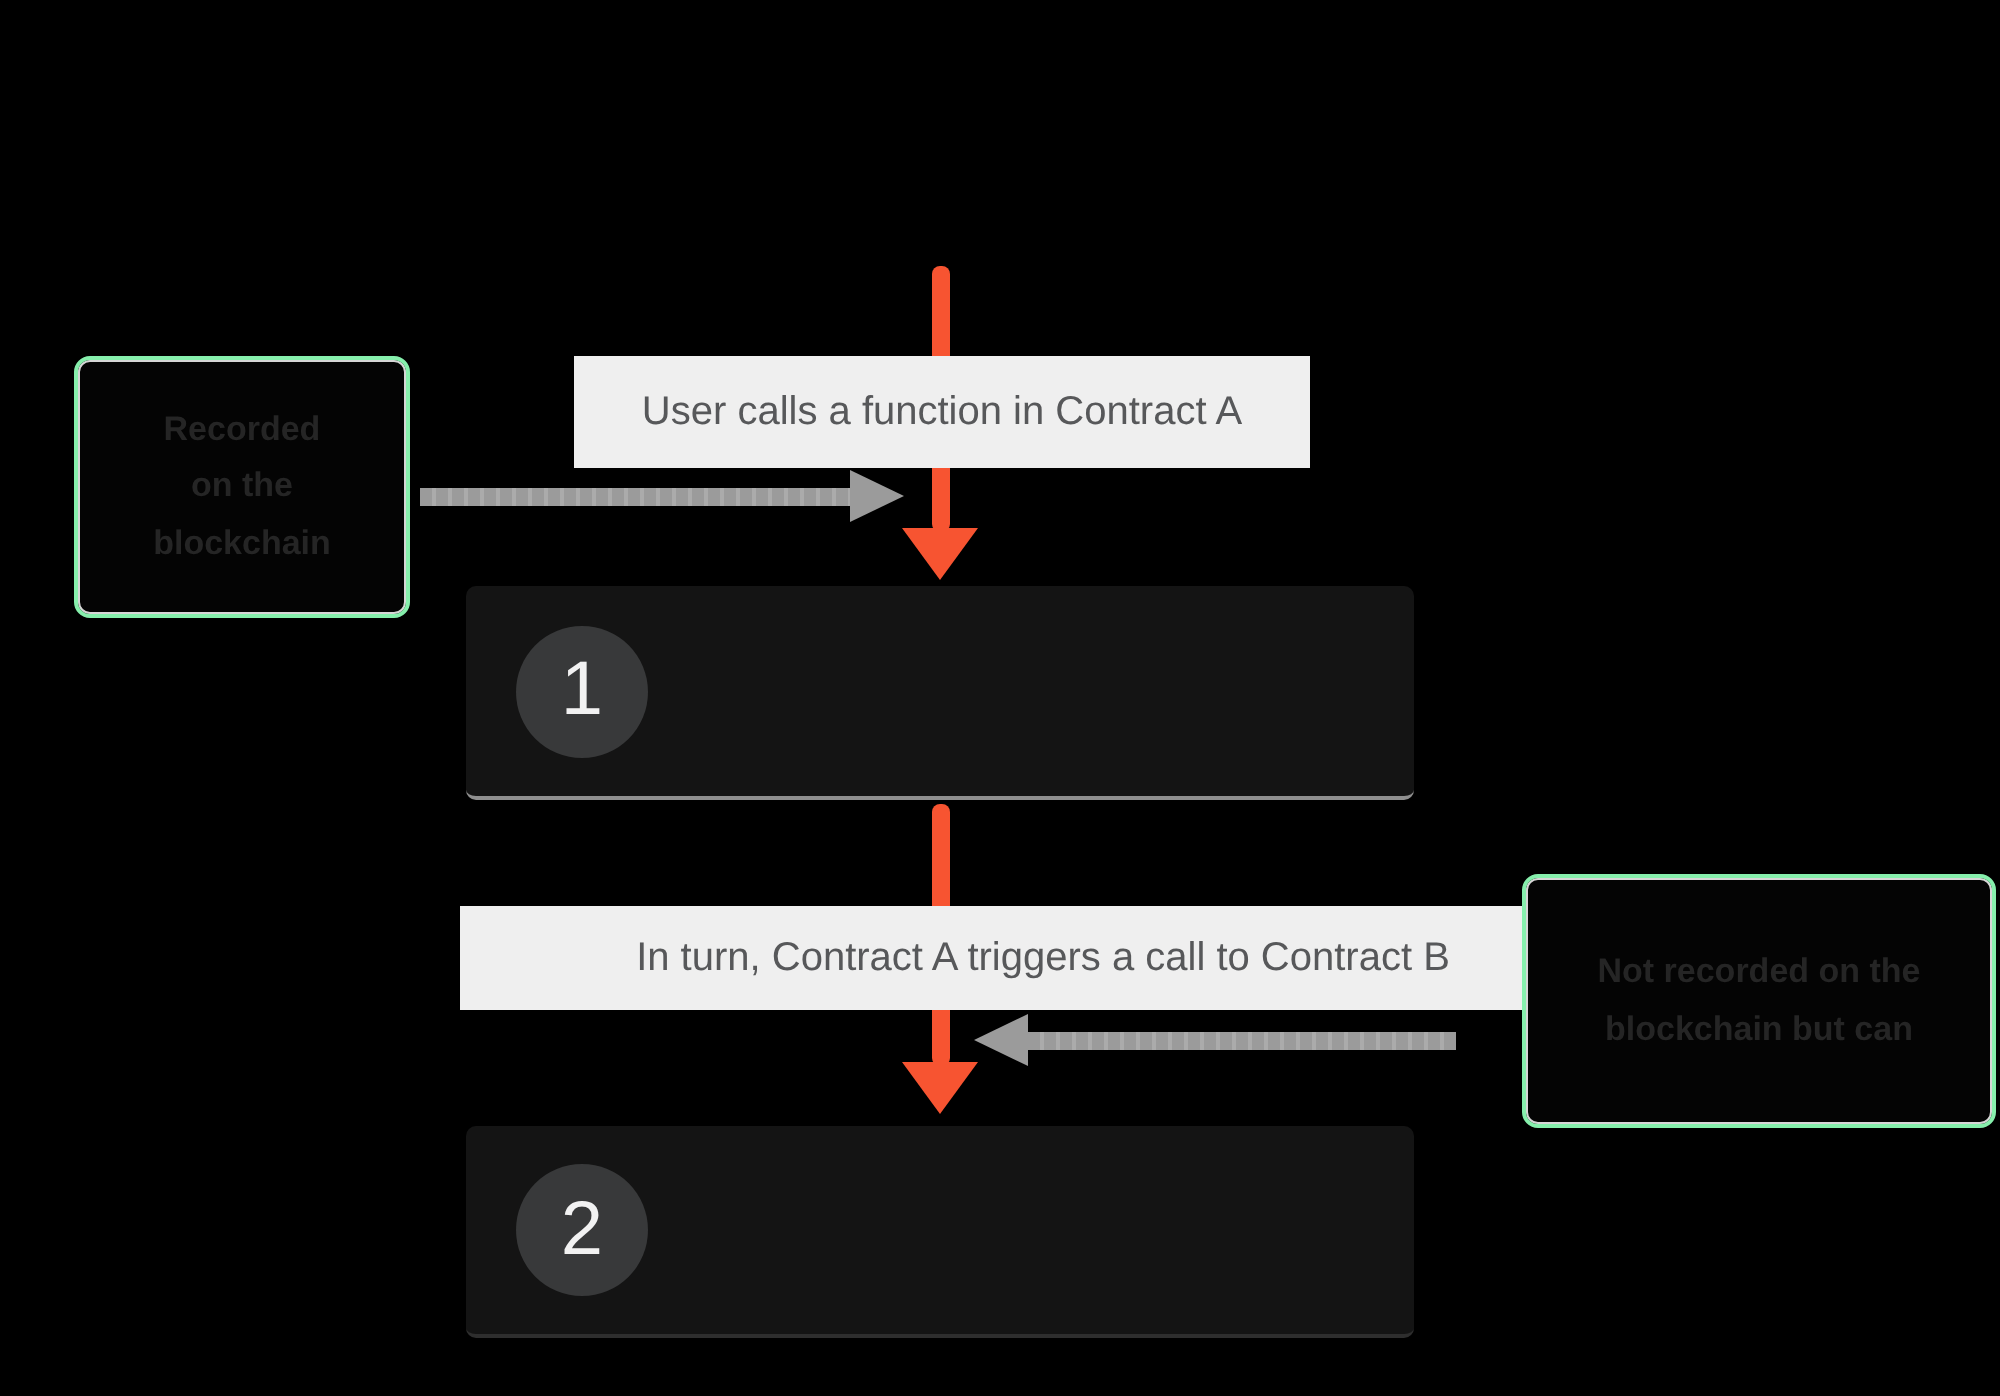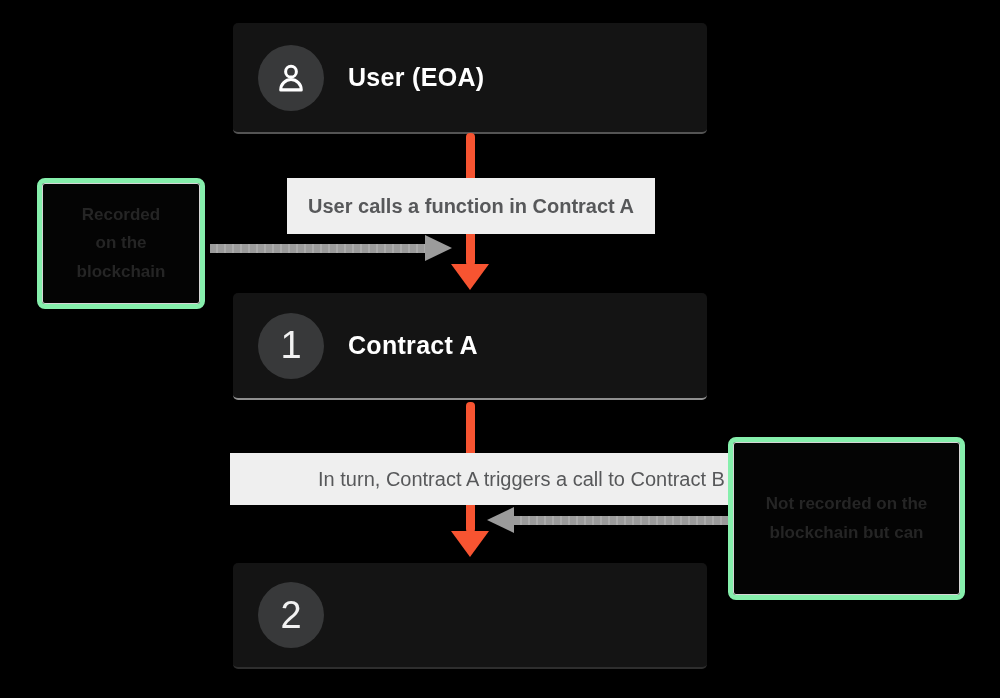--- a/index.html
+++ b/index.html
@@ -19,40 +19,40 @@
 
   
   .oarrow{position:absolute;z-index:1;}
   .obar{position:absolute;width:9px;background:#f75431;border-radius:4px;}
   .ohead{position:absolute;width:0;height:0;border-left:19px solid transparent;
          border-right:19px solid transparent;border-top:26px solid #f75431;}
 
   
   .strip{position:absolute;background:#efefef;z-index:2;display:flex;align-items:center;
          justify-content:center;color:#57585a;font-size:20px;}
-  .strip1{left:287px;top:178px;width:368px;height:56px;font-weight:bold;}
+  .strip1{left:287px;top:178px;width:368px;height:56px;}
   .strip2{left:230px;top:453px;width:583px;height:52px;}
 
   
   .gbody{position:absolute;height:9px;z-index:3;
          background:repeating-linear-gradient(90deg,#9b9b9b 0px,#9b9b9b 6px,#ababab 6px,#ababab 8px);}
   .ghead{position:absolute;width:0;height:0;z-index:3;}
   .ghead-right{border-top:13px solid transparent;border-bottom:13px solid transparent;
                border-left:27px solid #9b9b9b;}
   .ghead-left{border-top:13px solid transparent;border-bottom:13px solid transparent;
               border-right:27px solid #9b9b9b;}
 
   
-  .callout{position:absolute;background:#040404;border:5px solid #86efac;border-radius:8px;
+  .callout{position:absolute;background:#040404;border:2px solid #86efac;border-radius:8px;
            box-shadow:inset 0 0 0 1px #d6d6d6;box-sizing:border-box;z-index:4;
            display:flex;align-items:center;justify-content:center;text-align:center;}
   .callout-text{color:#252525;font-weight:700;font-size:17px;line-height:1.65;}
   .callout-text span{display:block;}
   .callout-left{left:37px;top:178px;width:168px;height:131px;}
-  .callout-right{left:728px;top:437px;width:237px;height:163px;}
+  .callout-right{left:761px;top:437px;width:237px;height:127px;}
 </style>
 </head>
 <body>
 
 <div id="stage">
 
   <div class="oarrow">
     <div class="obar" style="left:466px;top:133px;height:133px;"></div>
     <div class="ohead" style="left:451px;top:264px;"></div>
   </div>
@@ -72,33 +72,23 @@
   <div>
     <div class="gbody" style="left:210px;top:244px;width:215px;"></div>
     <div class="ghead ghead-right" style="left:425px;top:235px;"></div>
   </div>
 
   <div>
     <div class="gbody" style="left:514px;top:516px;width:214px;"></div>
     <div class="ghead ghead-left" style="left:487px;top:507px;"></div>
   </div>
 
-  <div class="node node-user">
-    <div class="badge">
-      <svg width="38" height="38" viewBox="0 0 24 24">
-        <circle cx="12" cy="8" r="3.4" fill="none" stroke="#ffffff" stroke-width="1.9"></circle>
-        <path d="M5.5 19.5 a6.5 6.5 0 0 1 13 0 z" fill="none" stroke="#ffffff" stroke-width="1.9" stroke-linejoin="round"></path>
-      </svg>
-    </div>
-    <div class="node-title">User (EOA)</div>
-  </div>
 
   <div class="node node-a">
     <div class="badge">1</div>
-    <div class="node-title">Contract A</div>
   </div>
 
   <div class="node node-b">
     <div class="badge">2</div>
   </div>
 
   <div class="callout callout-left">
     <div class="callout-text">
       <span>Recorded</span>
       <span>on the</span>

